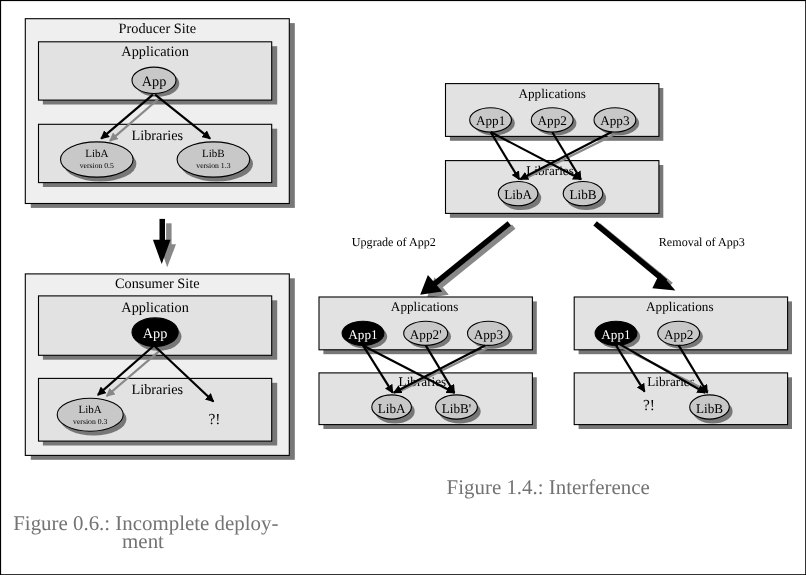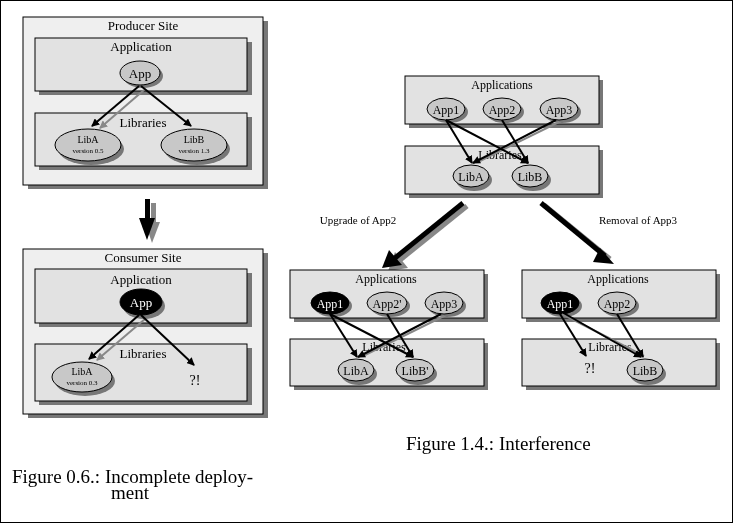--- a/index.html
+++ b/index.html
@@ -1,19 +1,19 @@
 <!DOCTYPE html>
 <html><head>
   <meta charset="utf-8">
   <style>
     html, body { margin: 0; padding: 0; background: #ffffff; }
     body { width: 733px; height: 523px; position: relative; overflow: hidden; }
     .frame { position: absolute; left: 0; top: 0; width: 731px; height: 521px; border: 1px solid #000; }
     svg { position: absolute; left: 0; top: 0; }
-    .cap { position: absolute; font-family: "Liberation Serif", serif; font-size: 19px; color: #000000; line-height: 24px; }
+    .cap { position: absolute; font-family: "Liberation Serif", serif; font-size: 19px; color: #737373; line-height: 24px; }
   </style>
 </head>
 <body>
 
 <div class="frame"></div>
 
 <svg width="733" height="523" viewBox="0 0 733 523" font-family="Liberation Serif, serif">
   <defs>
     <marker id="ah" markerWidth="8" markerHeight="8" refX="7" refY="4" orient="auto" markerUnits="userSpaceOnUse">
       <path d="M0,0 L8,4 L0,8 z" fill="#000"></path>

